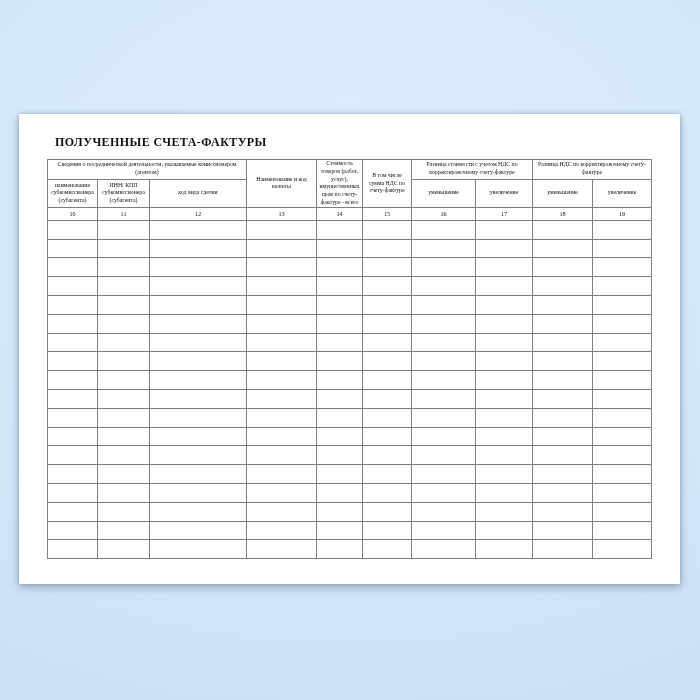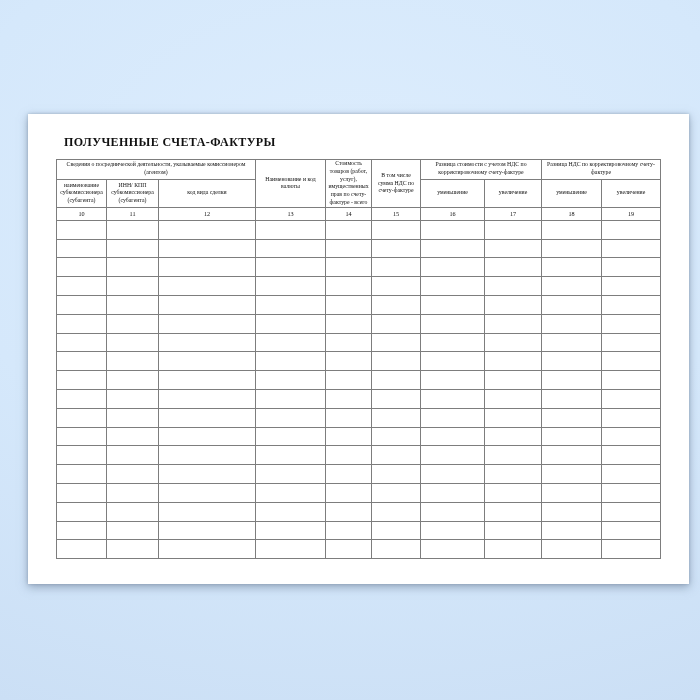--- a/index.html
+++ b/index.html
@@ -9,21 +9,21 @@
     height: 700px;
     overflow: hidden;
     font-family: "Liberation Serif", "DejaVu Serif", serif;
   }
   body {
     background: radial-gradient(130% 95% at 50% 28%, #ddedfd 0%, #d5e8fb 45%, #cbdff5 85%, #c3d8f0 100%);
     position: relative;
   }
   .page {
     position: absolute;
-    left: 28px;
+    left: 19px;
     top: 114px;
     width: 661px;
     height: 470px;
     background: #ffffff;
     box-shadow: 0 3px 9px rgba(96,115,138,0.55), 0 0 3px rgba(96,115,138,0.4);
   }
   .doc-title {
     position: absolute;
     left: 36px;
     top: 21px;

